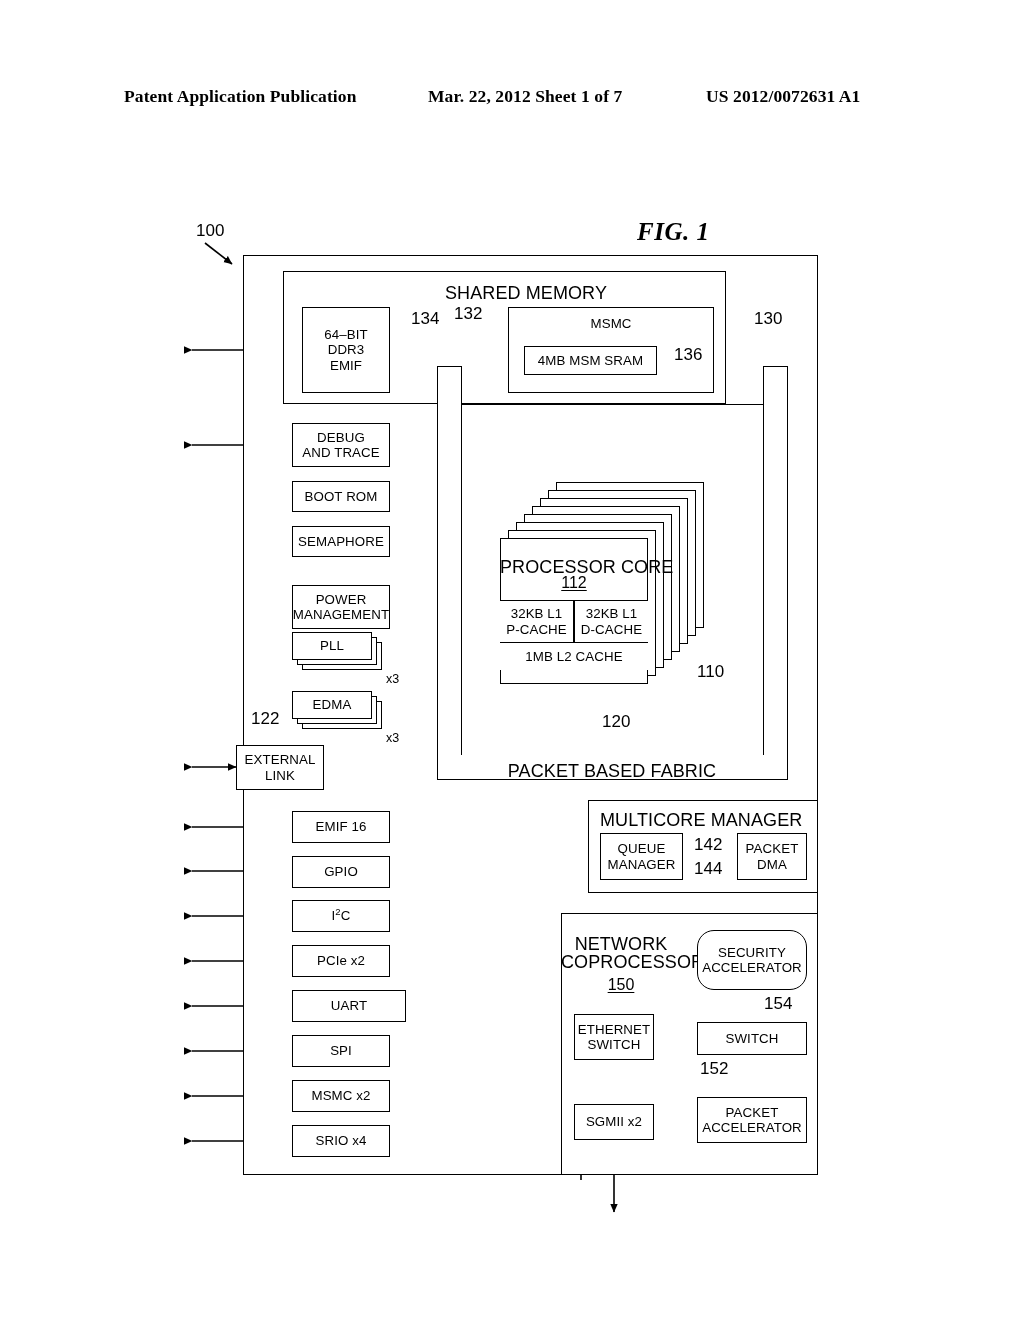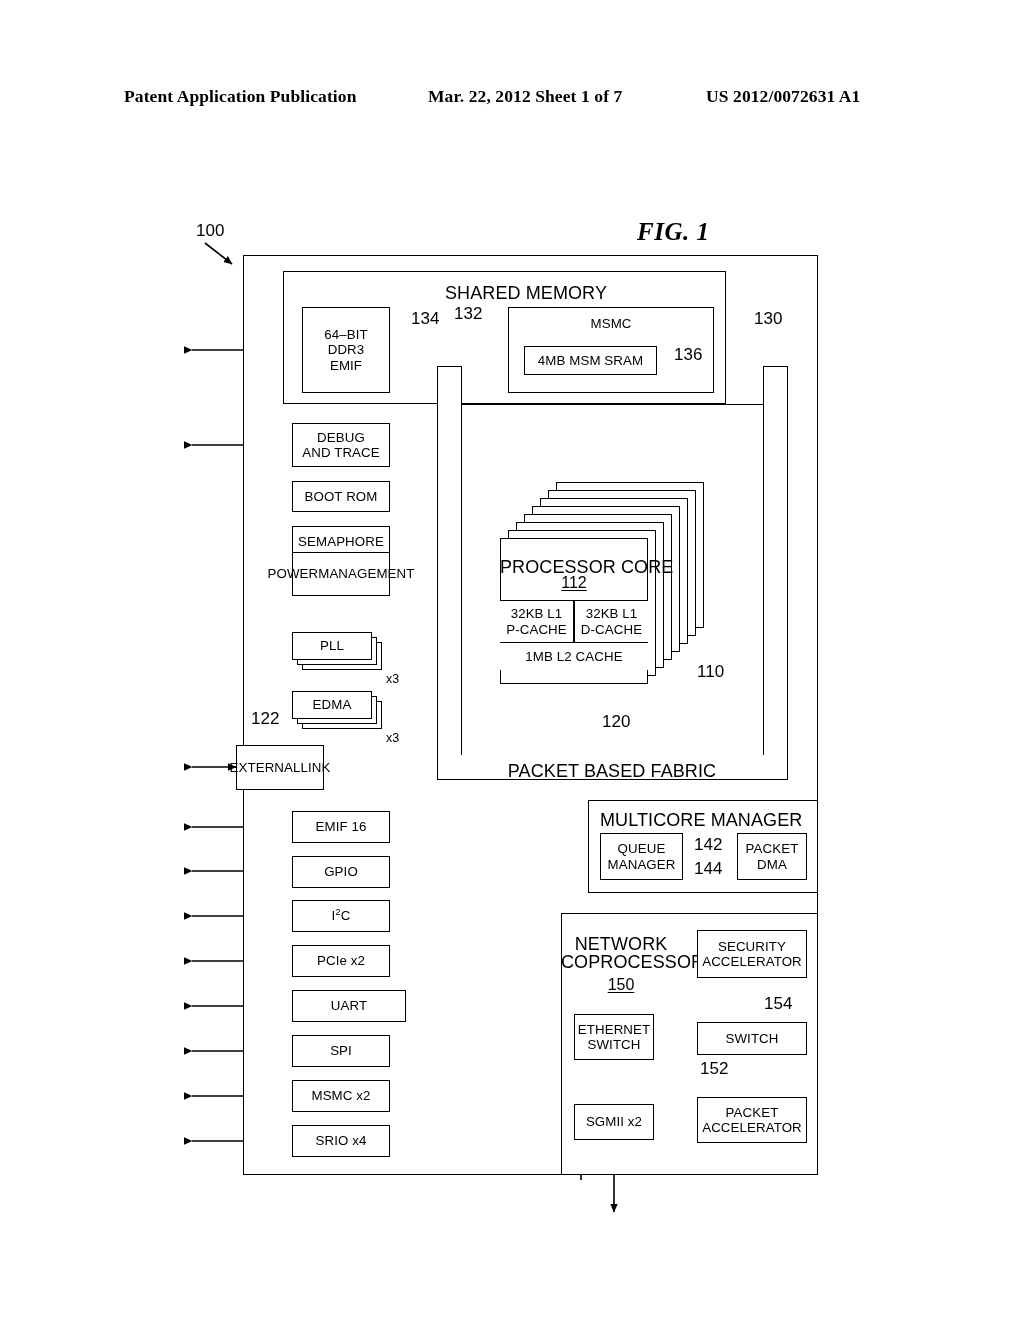--- a/index.html
+++ b/index.html
@@ -206,36 +206,36 @@
 
   <div class="box" style="left:292px;top:423px;width:98px;height:44px;flex-direction:column;">
     <div>DEBUG</div>
     <div>AND TRACE</div>
   </div>
 
   <div class="box" style="left:292px;top:481px;width:98px;height:31px;">BOOT ROM</div>
 
   <div class="box" style="left:292px;top:526px;width:98px;height:31px;">SEMAPHORE</div>
 
-  <div class="box" style="left:292px;top:552px;width:98px;height:44px;flex-direction:row;">
+  <div class="box" style="left:292px;top:585px;width:98px;height:44px;flex-direction:column;">
     <div>POWER</div>
     <div>MANAGEMENT</div>
   </div>
 
   <div class="box thin" style="left:302px;top:642px;width:80px;height:28px;"></div>
   <div class="box thin" style="left:297px;top:637px;width:80px;height:28px;"></div>
   <div class="box" style="left:292px;top:632px;width:80px;height:28px;">PLL</div>
   <div class="lbl" style="left:386px;top:672px;font-size:12.5px;">x3</div>
 
   <div class="box thin" style="left:302px;top:701px;width:80px;height:28px;"></div>
   <div class="box thin" style="left:297px;top:696px;width:80px;height:28px;"></div>
   <div class="box" style="left:292px;top:691px;width:80px;height:28px;">EDMA</div>
   <div class="lbl" style="left:386px;top:731px;font-size:12.5px;">x3</div>
 
-  <div class="box" style="left:236px;top:745px;width:88px;height:45px;flex-direction:row;">
+  <div class="box" style="left:236px;top:745px;width:88px;height:45px;flex-direction:column;">
     <div>EXTERNAL</div>
     <div>LINK</div>
   </div>
   <div class="ref" style="left:251px;top:710px;">122</div>
 
   <div class="box" style="left:292px;top:811px;width:98px;height:32px;">EMIF 16</div>
   <div class="box" style="left:292px;top:856px;width:98px;height:32px;">GPIO</div>
   <div class="box" style="left:292px;top:900px;width:98px;height:32px;">
       <span>I<span class="sub">2</span>C</span>
     </div>
@@ -258,21 +258,21 @@
     <div>DMA</div>
   </div>
   <div class="ref" style="left:694px;top:836px;">142</div>
   <div class="ref" style="left:694px;top:860px;">144</div>
 
   <div class="region" style="left:561px;top:913px;width:257px;height:262px;"></div>
   <div class="lbl" style="left:561px;top:934px;width:120px;">NETWORK</div>
   <div class="lbl" style="left:561px;top:952px;width:120px;">COPROCESSOR</div>
   <div class="ref uline" style="left:561px;top:977px;width:120px;text-align:center;font-size:16px;">150</div>
 
-  <div class="box" style="left:697px;top:930px;width:110px;height:48px;flex-direction:column;">
+  <div class="box" style="left:697px;top:930px;width:110px;height:60px;flex-direction:column;border-radius:17px;">
     <div>SECURITY</div>
     <div>ACCELERATOR</div>
   </div>
   <div class="ref" style="left:764px;top:995px;">154</div>
 
   <div class="box" style="left:697px;top:1022px;width:110px;height:33px;">SWITCH</div>
   <div class="ref" style="left:700px;top:1060px;">152</div>
 
   <div class="box" style="left:697px;top:1097px;width:110px;height:46px;flex-direction:column;">
     <div>PACKET</div>

